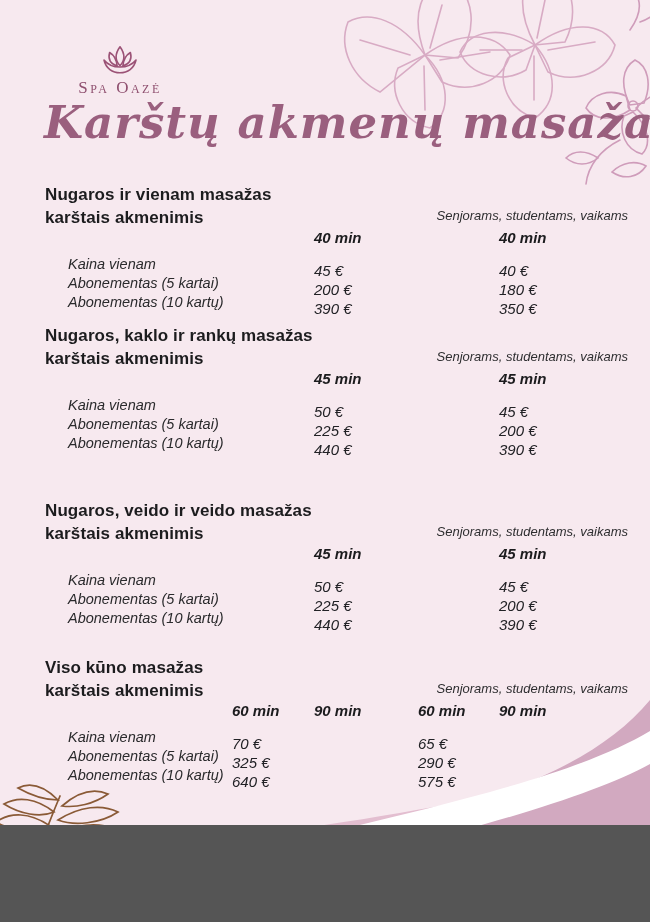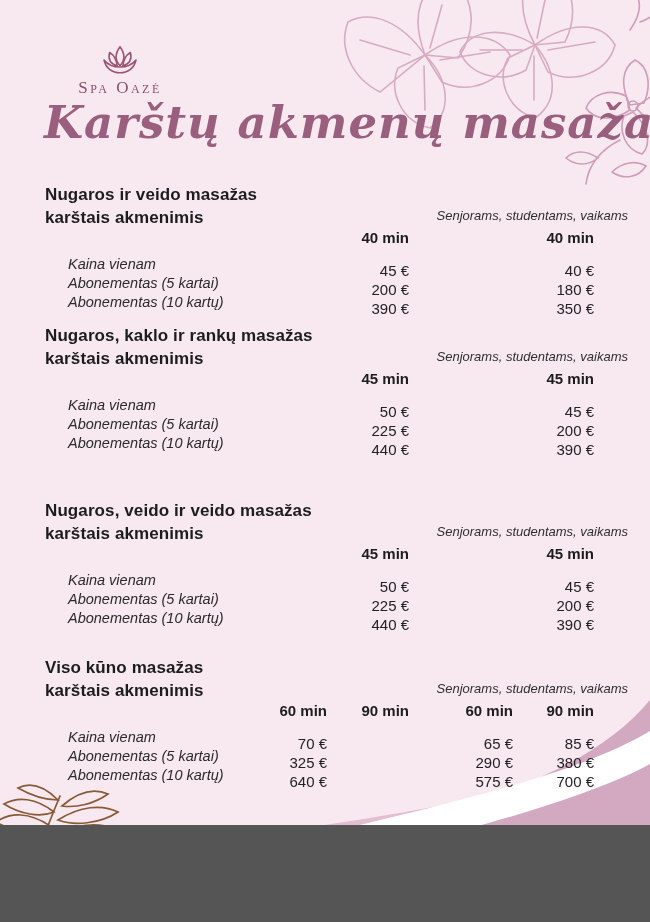--- a/index.html
+++ b/index.html
@@ -44,21 +44,21 @@
     position:absolute;left:45px;top:0;margin:0;
     font-size:17px;font-weight:bold;line-height:23px;
     color:#1c1c1e;letter-spacing:.1px;
   }
   .note{
     position:absolute;right:22px;top:25px;
     font-style:italic;font-size:13px;color:#2e2e30;
   }
   .labels{position:absolute;left:68px;top:72px;}
   .labels div{font-style:italic;font-size:14.5px;line-height:19px;color:#2a2a2c;}
-  .col{position:absolute;top:46px;width:95px;text-align:right;}
+  .col{position:absolute;top:46px;width:95px;font-style:italic;}
   .col .col-h{font-weight:bold;font-size:15px;color:#1c1c1e;}
   .col .col-v{margin-top:15px;}
   .col .col-v div{font-size:15px;line-height:19px;color:var(--text);}
   .pos-1{right:323px;} .pos-2{right:241px;} .pos-3{right:137px;} .pos-4{right:56px;}
 </style>
 </head>
 <body>
 
 <div class="page">
 
@@ -125,21 +125,21 @@
       </g>
     </svg>
     <span class="brand-name">Spa Oazė</span>
   </div>
 
   <h1 class="page-title">Karštų akmenų masažas</h1>
 
   <div id="sections">
     <section class="sec" style="top: 183px;">
       <h2 class="sec-title">
-        <span class="t1">Nugaros ir veido masažas</span><br>
+        <span class="t1">Nugaros ir vienam masažas</span><br>
         <span class="t2">karštais akmenimis</span>
       </h2>
       <div class="note">Senjorams, studentams, vaikams</div>
       <div class="labels">
           <div>Kaina vienam</div>
           <div>Abonementas (5 kartai)</div>
           <div>Abonementas (10 kartų)</div>
         </div>
     <div class="col pos-2">
           <div class="col-h">40 min</div>
@@ -242,22 +242,17 @@
         <div class="col pos-3">
           <div class="col-h">60 min</div>
           <div class="col-v">
             <div>65 €</div>
             <div>290 €</div>
             <div>575 €</div>
           </div>
         </div>
         <div class="col pos-4">
           <div class="col-h">90 min</div>
-          <div class="col-v">
-            <div>85 €</div>
-            <div>380 €</div>
-            <div>700 €</div>
-          </div>
         </div>
       </section>
   </div>
 
 </div>
 
 </body></html>

